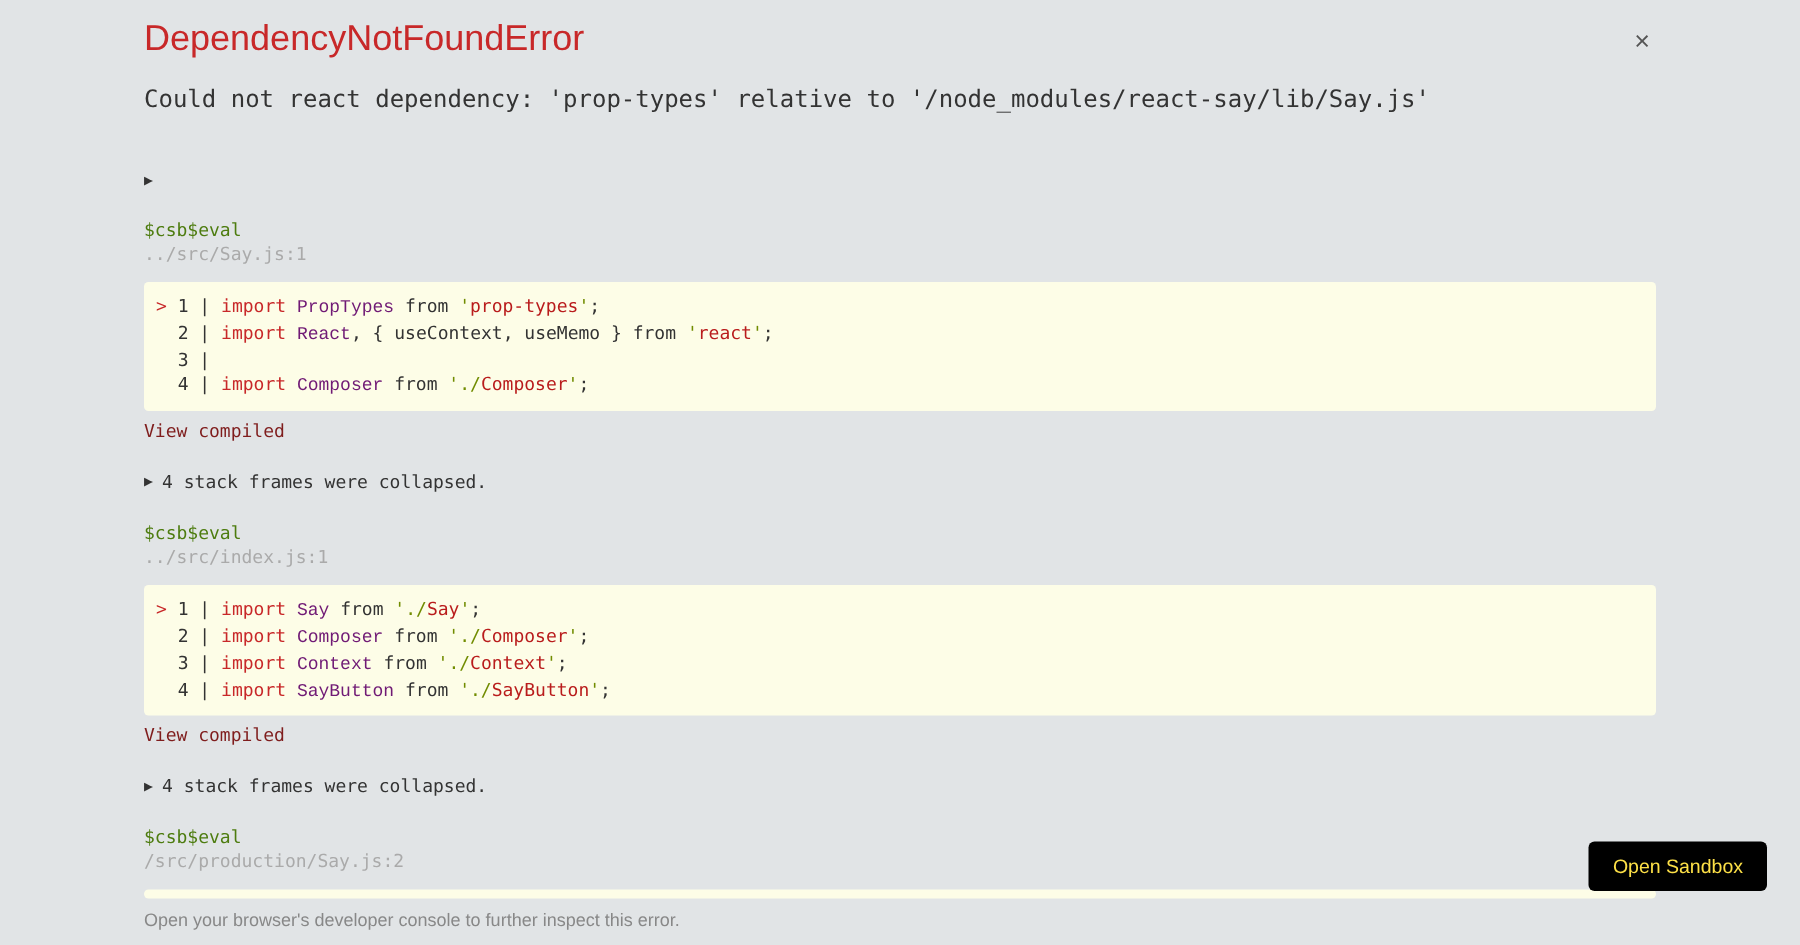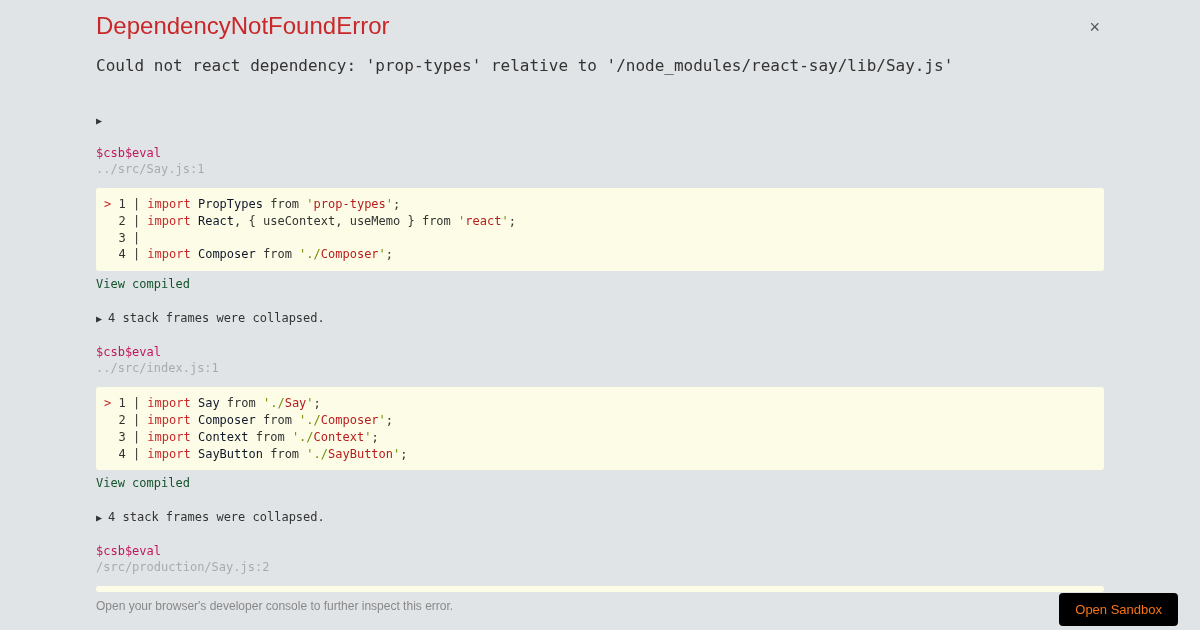--- a/index.html
+++ b/index.html
@@ -46,21 +46,21 @@
     align-items: center;
   }
   .collapse-row .tri {
     display: inline-block;
     margin-right: 6px;
     font-size: 10px;
   }
   .eval-label {
     font-family: Menlo, Consolas, monospace;
     font-size: 12px;
-    color: #be185d;
+    color: #4d7c0f;
     margin-bottom: 2px;
   }
   .file-path {
     font-family: Menlo, Consolas, monospace;
     font-size: 12px;
     color: #aaa;
     margin-bottom: 12px;
   }
   .code-block {
     background: #fdfde7;
@@ -71,47 +71,47 @@
     margin-bottom: 6px;
     border-radius: 3px;
     white-space: pre;
   }
   .code-line {
     padding: 0 8px;
   }
   .c-mark { color: #c82829; }
   .c-ln { color: #333; }
   .c-kw { color: #c82829; }
-  .c-cls { color: #0f172a; }
+  .c-cls { color: #701a75; font-family: Liberation Mono, monospace; }
   .c-norm { color: #333; }
   .c-str-q { color: #718c00; }
   .c-str-mod { color: #b91c1c; }
   .view-compiled {
     font-family: Menlo, Consolas, monospace;
     font-size: 12px;
-    color: #14532d;
+    color: #7f1d1d;
     margin-bottom: 20px;
     cursor: pointer;
   }
   .code-block.tiny-strip {
     height: 6px;
     padding: 0;
   }
   .footer-text {
     font-size: 12px;
     color: #888;
     line-height: 1.4;
     margin-top: 6px;
   }
   .open-sandbox {
     position: absolute;
-    bottom: 4px;
+    bottom: 36px;
     right: 22px;
     background: #000;
-    color: #f97316;
+    color: #fde047;
     font-size: 13px;
     padding: 9px 16px;
     border-radius: 4px;
     cursor: pointer;
     border: none;
   }
 </style>
 </head>
 <body>
 

